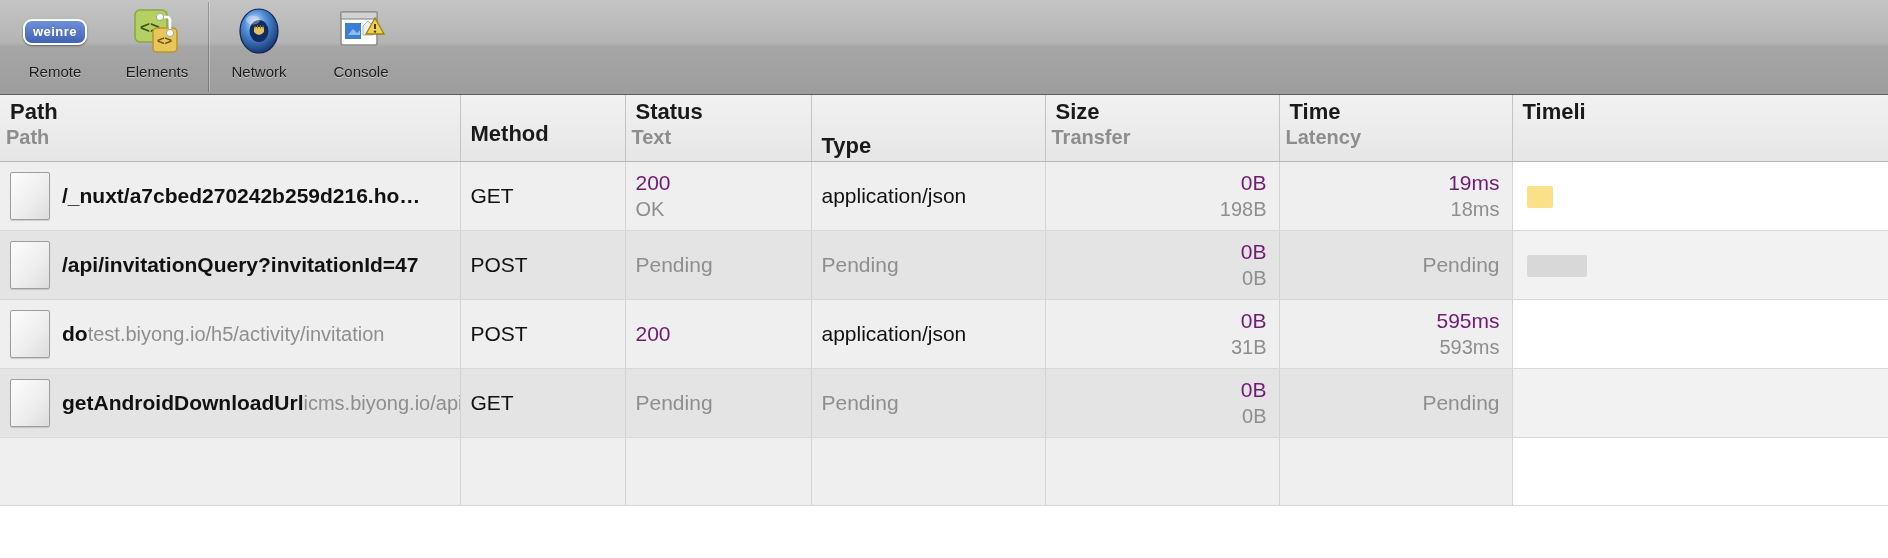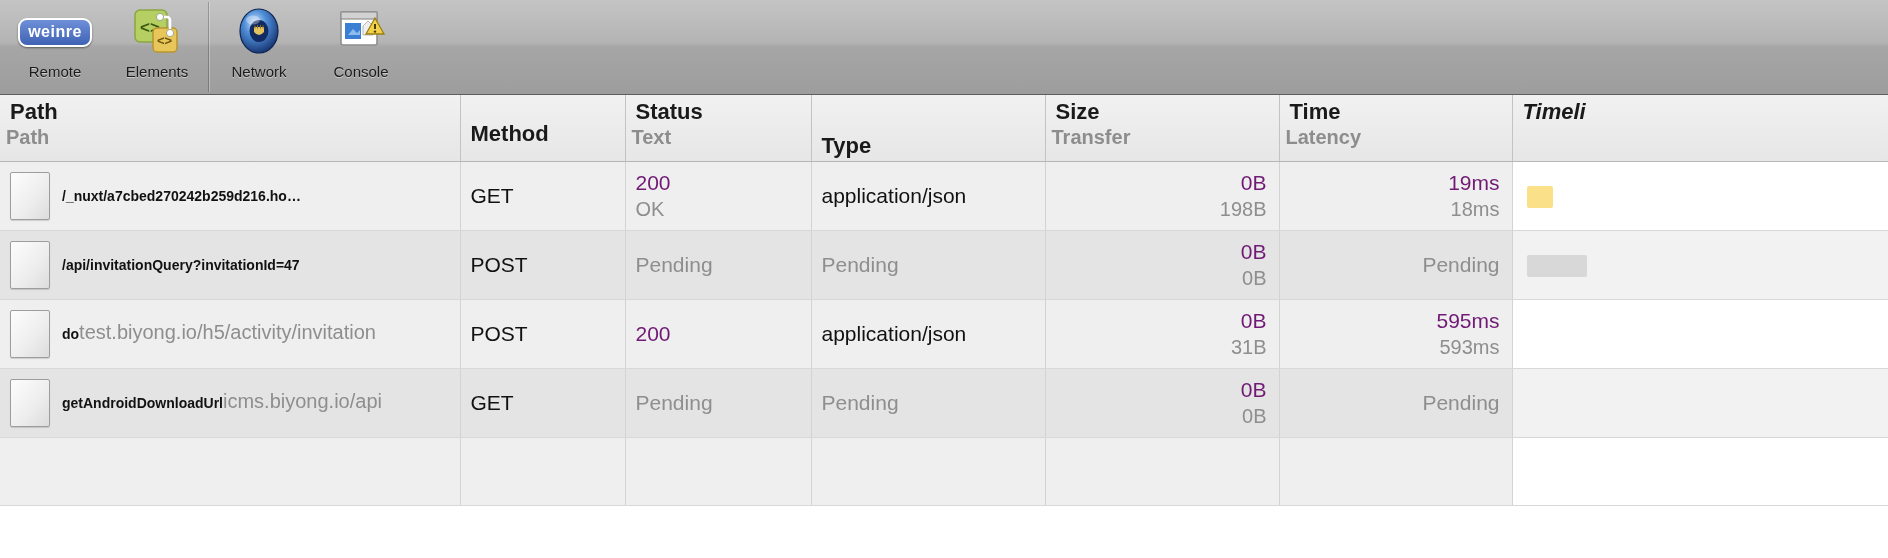--- a/index.html
+++ b/index.html
@@ -61,21 +61,21 @@
   }
 
   
   .weinre-pill {
     display: inline-block;
     padding: 3px 8px 4px;
     border: 2px solid #ffffff;
     border-radius: 9px;
     background: linear-gradient(to bottom, #6f8fd8, #3f62b4);
     color: #ffffff;
-    font-size: 16px;
+    font-size: 13px;
     font-weight: bold;
     letter-spacing: 0.5px;
     box-shadow: 0 1px 2px rgba(0,0,0,0.45);
   }
 
   
   .net-panel {
     position: relative;
     height: 463px;
     background: #ffffff;
@@ -101,21 +101,21 @@
     padding: 0;
     margin: 0;
     background: linear-gradient(to bottom, #f1f1f1 0%, #e6e6e6 100%);
     border-right: 1px solid #c3c3c3;
     border-bottom: 1px solid #b6b6b6;
     vertical-align: top;
     text-align: left;
     height: 66px;
     box-sizing: border-box;
   }
-  thead th:last-child { border-right: none; font-style: italic; }
+  thead th:last-child { border-right: none; }
 
   .hd-main {
     font-size: 22px;
     font-weight: bold;
     color: #1a1a1a;
     padding: 4px 0 0 10px;
     line-height: 26px;
     white-space: nowrap;
     overflow: hidden;
   }
@@ -157,21 +157,21 @@
     background: linear-gradient(to bottom right, #fdfdfd 0%, #ededed 60%, #dcdcdc 100%);
     border: 1px solid #9d9d9d;
     border-radius: 2px;
     box-shadow: 0 1px 1px rgba(0,0,0,0.14);
   }
   .name-stack {
     min-width: 0;
     overflow: hidden;
   }
   .name-main {
-    font-size: 14px;
+    font-size: 21px;
     font-weight: bold;
     color: #111111;
     line-height: 26px;
     white-space: nowrap;
     overflow: hidden;
     text-overflow: ellipsis;
   }
   .name-path {
     font-size: 20px;
     color: #8e8e8e;

